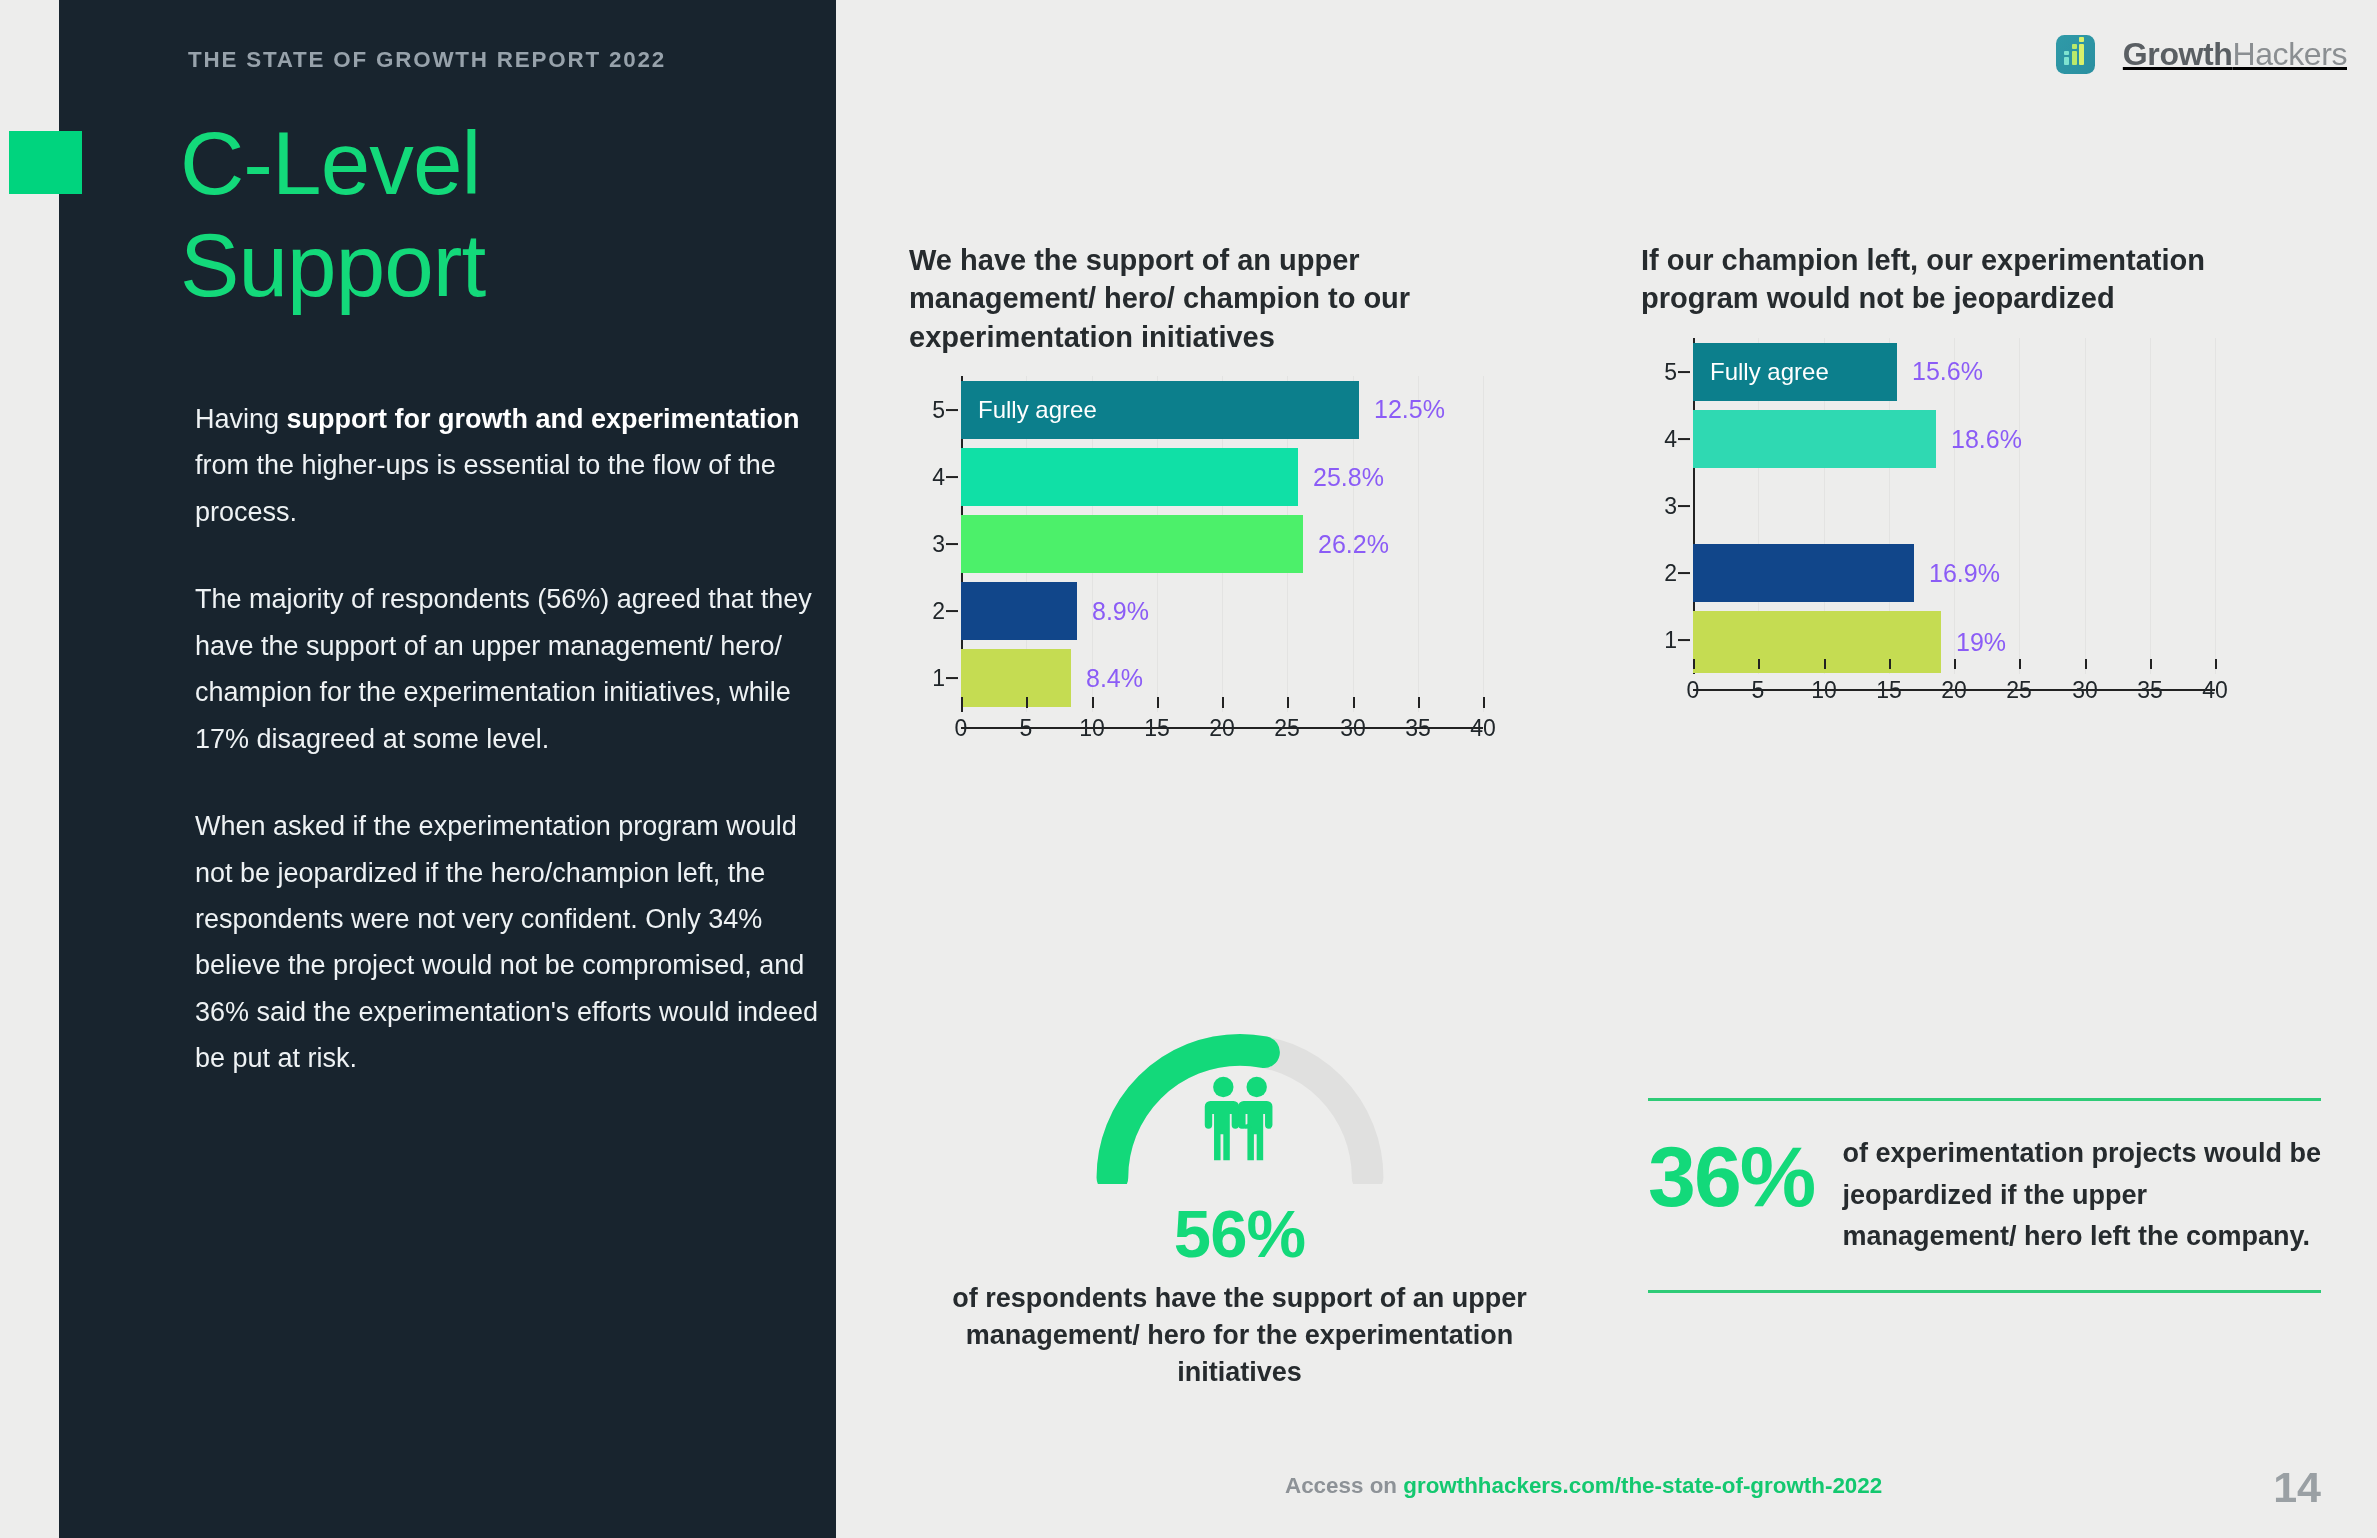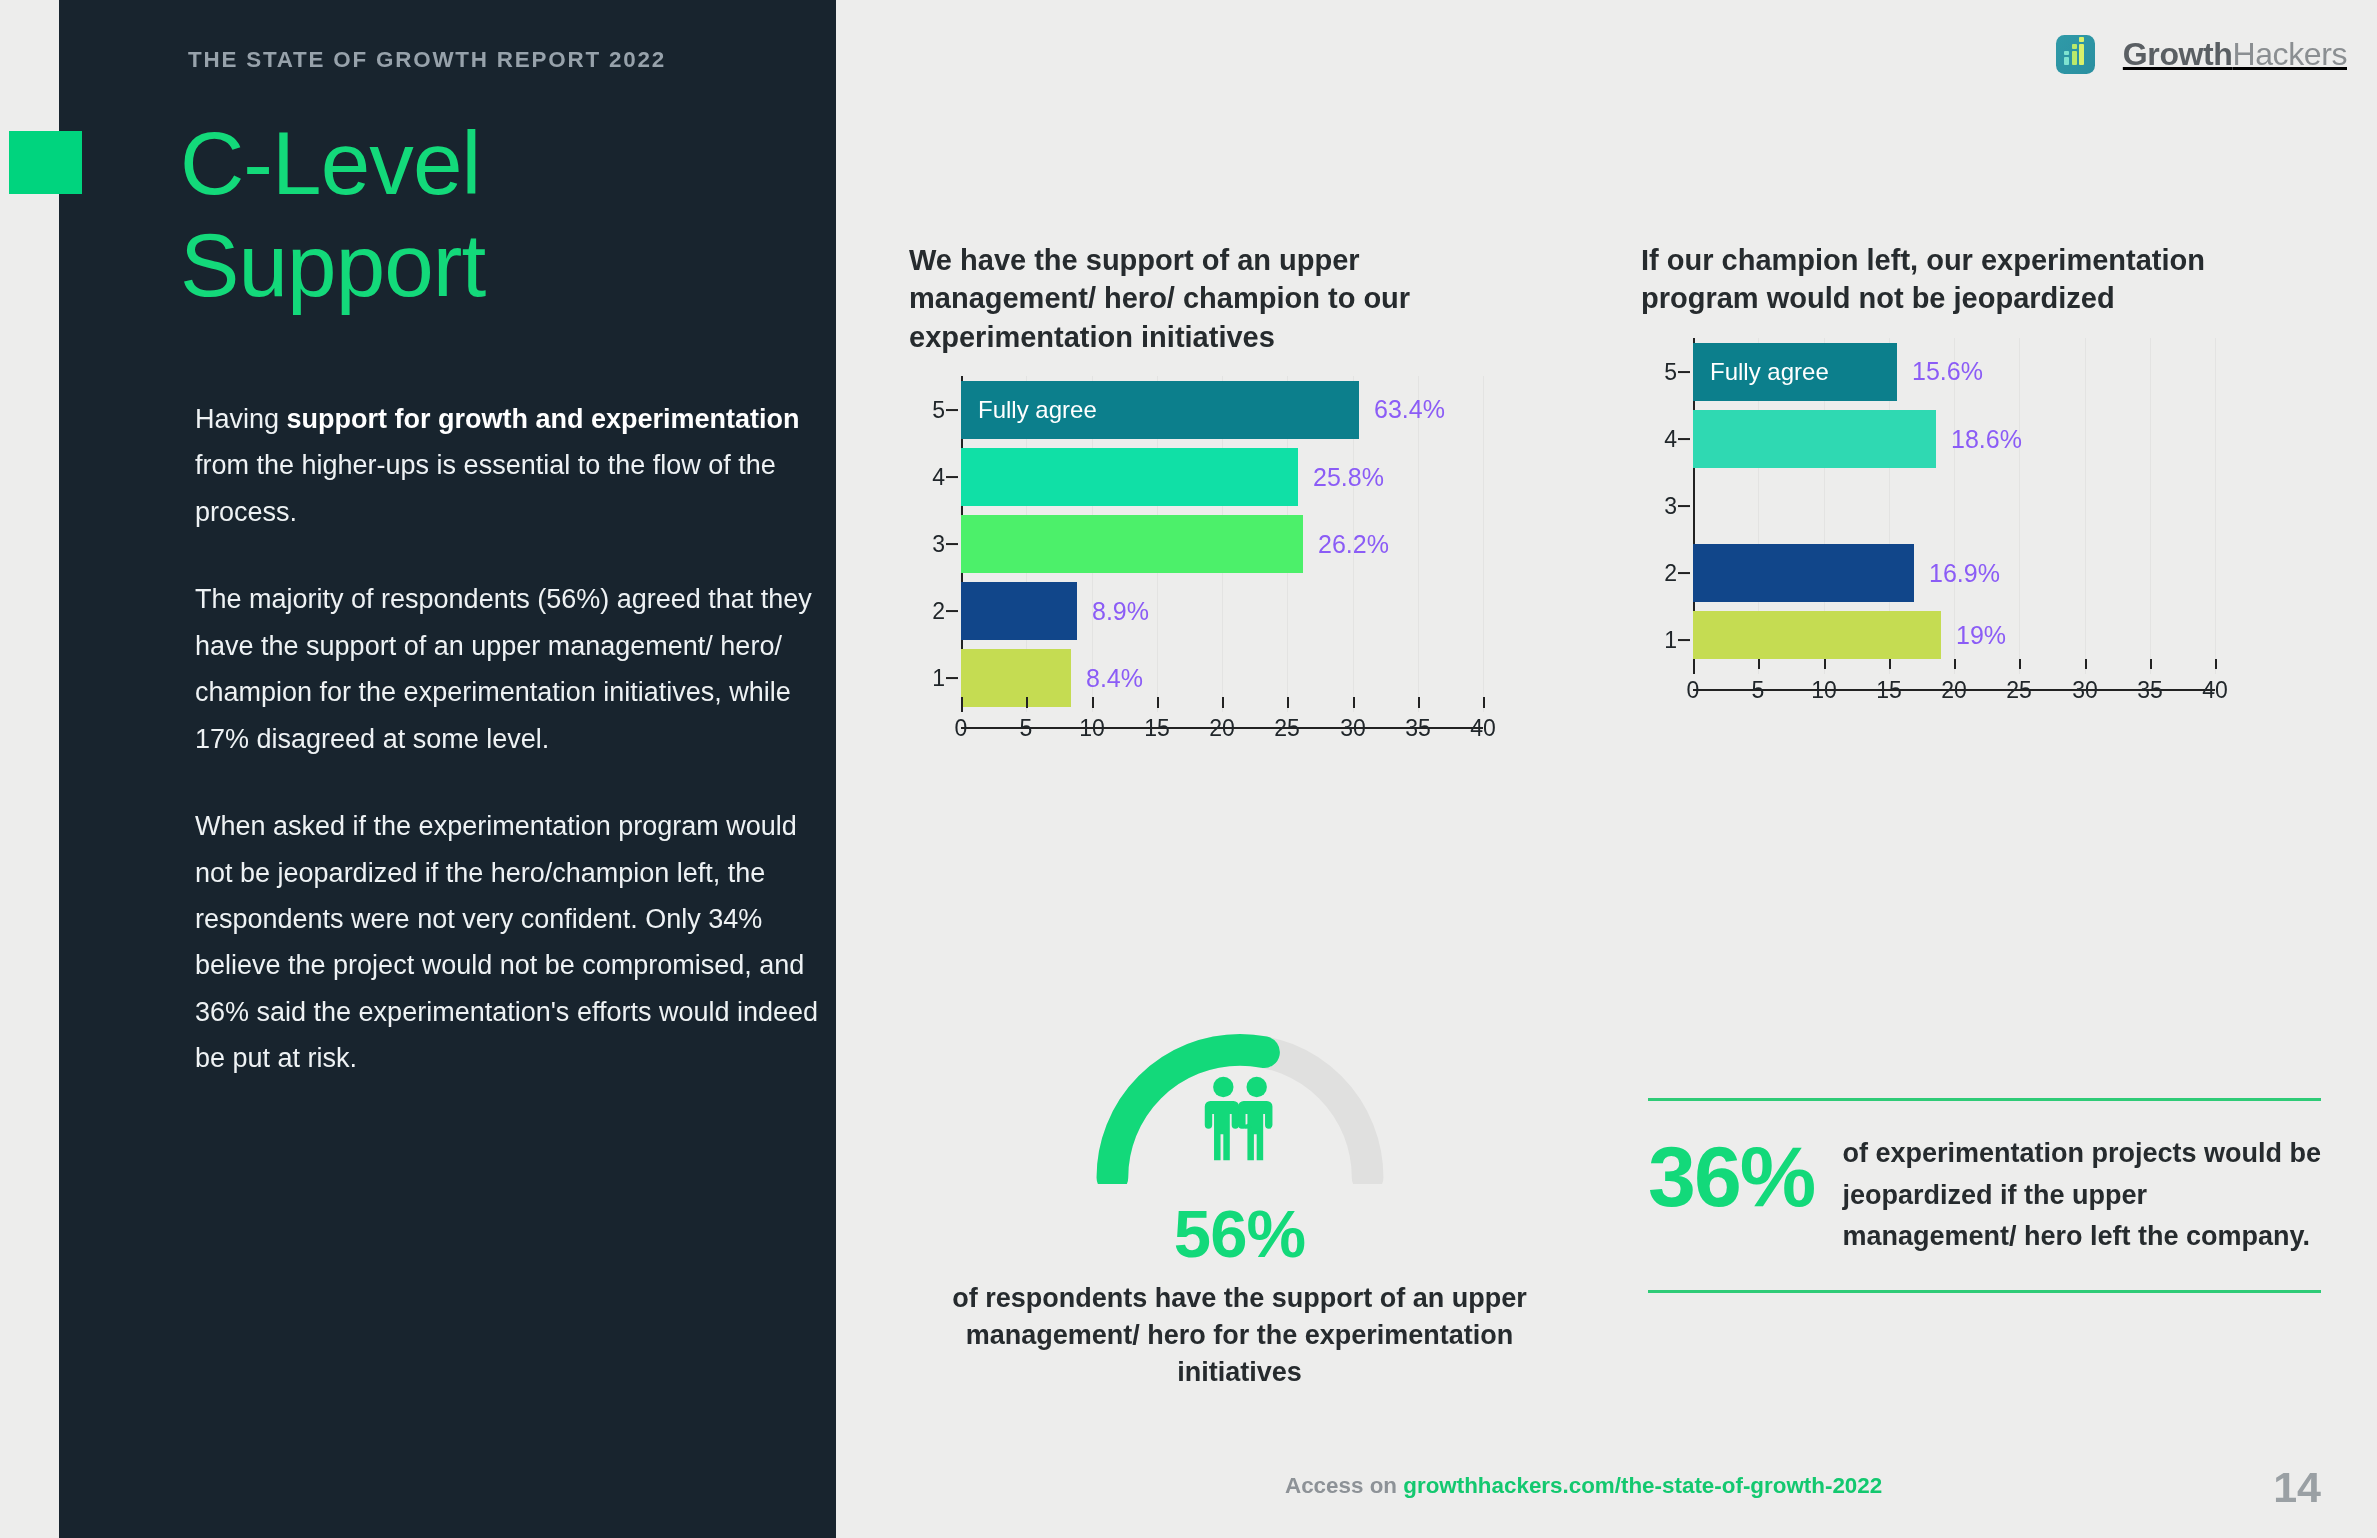--- a/index.html
+++ b/index.html
@@ -153,21 +153,21 @@
           <div class="grid-line" style="left: 261px;"></div>
           <div class="grid-line" style="left: 326px;"></div>
           <div class="grid-line" style="left: 392px;"></div>
           <div class="grid-line" style="left: 457px;"></div>
           <div class="grid-line" style="left: 522px;"></div>
           <div class="yaxis-line"></div>
           <div class="bar-row" style="top: 4.7px; height: 58px;">
             <div class="bar" style="width: 398px; background: rgb(12, 127, 140);">
               <span class="bar-inner-label">Fully agree</span>
             </div>
-            <span class="bar-value">63.4%</span>
+            <span class="bar-value">12.5%</span>
           </div>
           <div class="ytick" style="top: 34px;">5</div>
           <div class="ytick-dash" style="top: 34px;"></div>
           <div class="bar-row" style="top: 72px; height: 58px;">
             <div class="bar" style="width: 337px; background: rgb(16, 224, 166);"></div>
             <span class="bar-value">25.8%</span>
           </div>
           <div class="ytick" style="top: 101px;">4</div>
           <div class="ytick-dash" style="top: 101px;"></div>
           <div class="bar-row" style="top: 139px; height: 58px;">
@@ -239,21 +239,21 @@
           <div class="ytick" style="top: 101px;">4</div>
           <div class="ytick-dash" style="top: 101px;"></div>
           <div class="ytick" style="top: 168px;">3</div>
           <div class="ytick-dash" style="top: 168px;"></div>
           <div class="bar-row" style="top: 206px; height: 58px;">
             <div class="bar" style="width: 221px; background: rgb(17, 70, 138);"></div>
             <span class="bar-value">16.9%</span>
           </div>
           <div class="ytick" style="top: 235px;">2</div>
           <div class="ytick-dash" style="top: 235px;"></div>
-          <div class="bar-row" style="top: 273px; height: 48px;">
+          <div class="bar-row" style="top: 273px; height: 62px;">
             <div class="bar" style="width: 248px; background: rgb(197, 220, 82);"></div>
             <span class="bar-value">19%</span>
           </div>
           <div class="ytick" style="top: 302px;">1</div>
           <div class="ytick-dash" style="top: 302px;"></div>
           <div class="xaxis-line" style="bottom: -17px;"></div>
           <div class="xtick-mark" style="left: 0px; top: 321px;"></div>
           <div class="xtick-label" style="left: 0px; top: 339px;">0</div>
           <div class="xtick-mark" style="left: 65px; top: 321px;"></div>
           <div class="xtick-label" style="left: 65px; top: 339px;">5</div>

